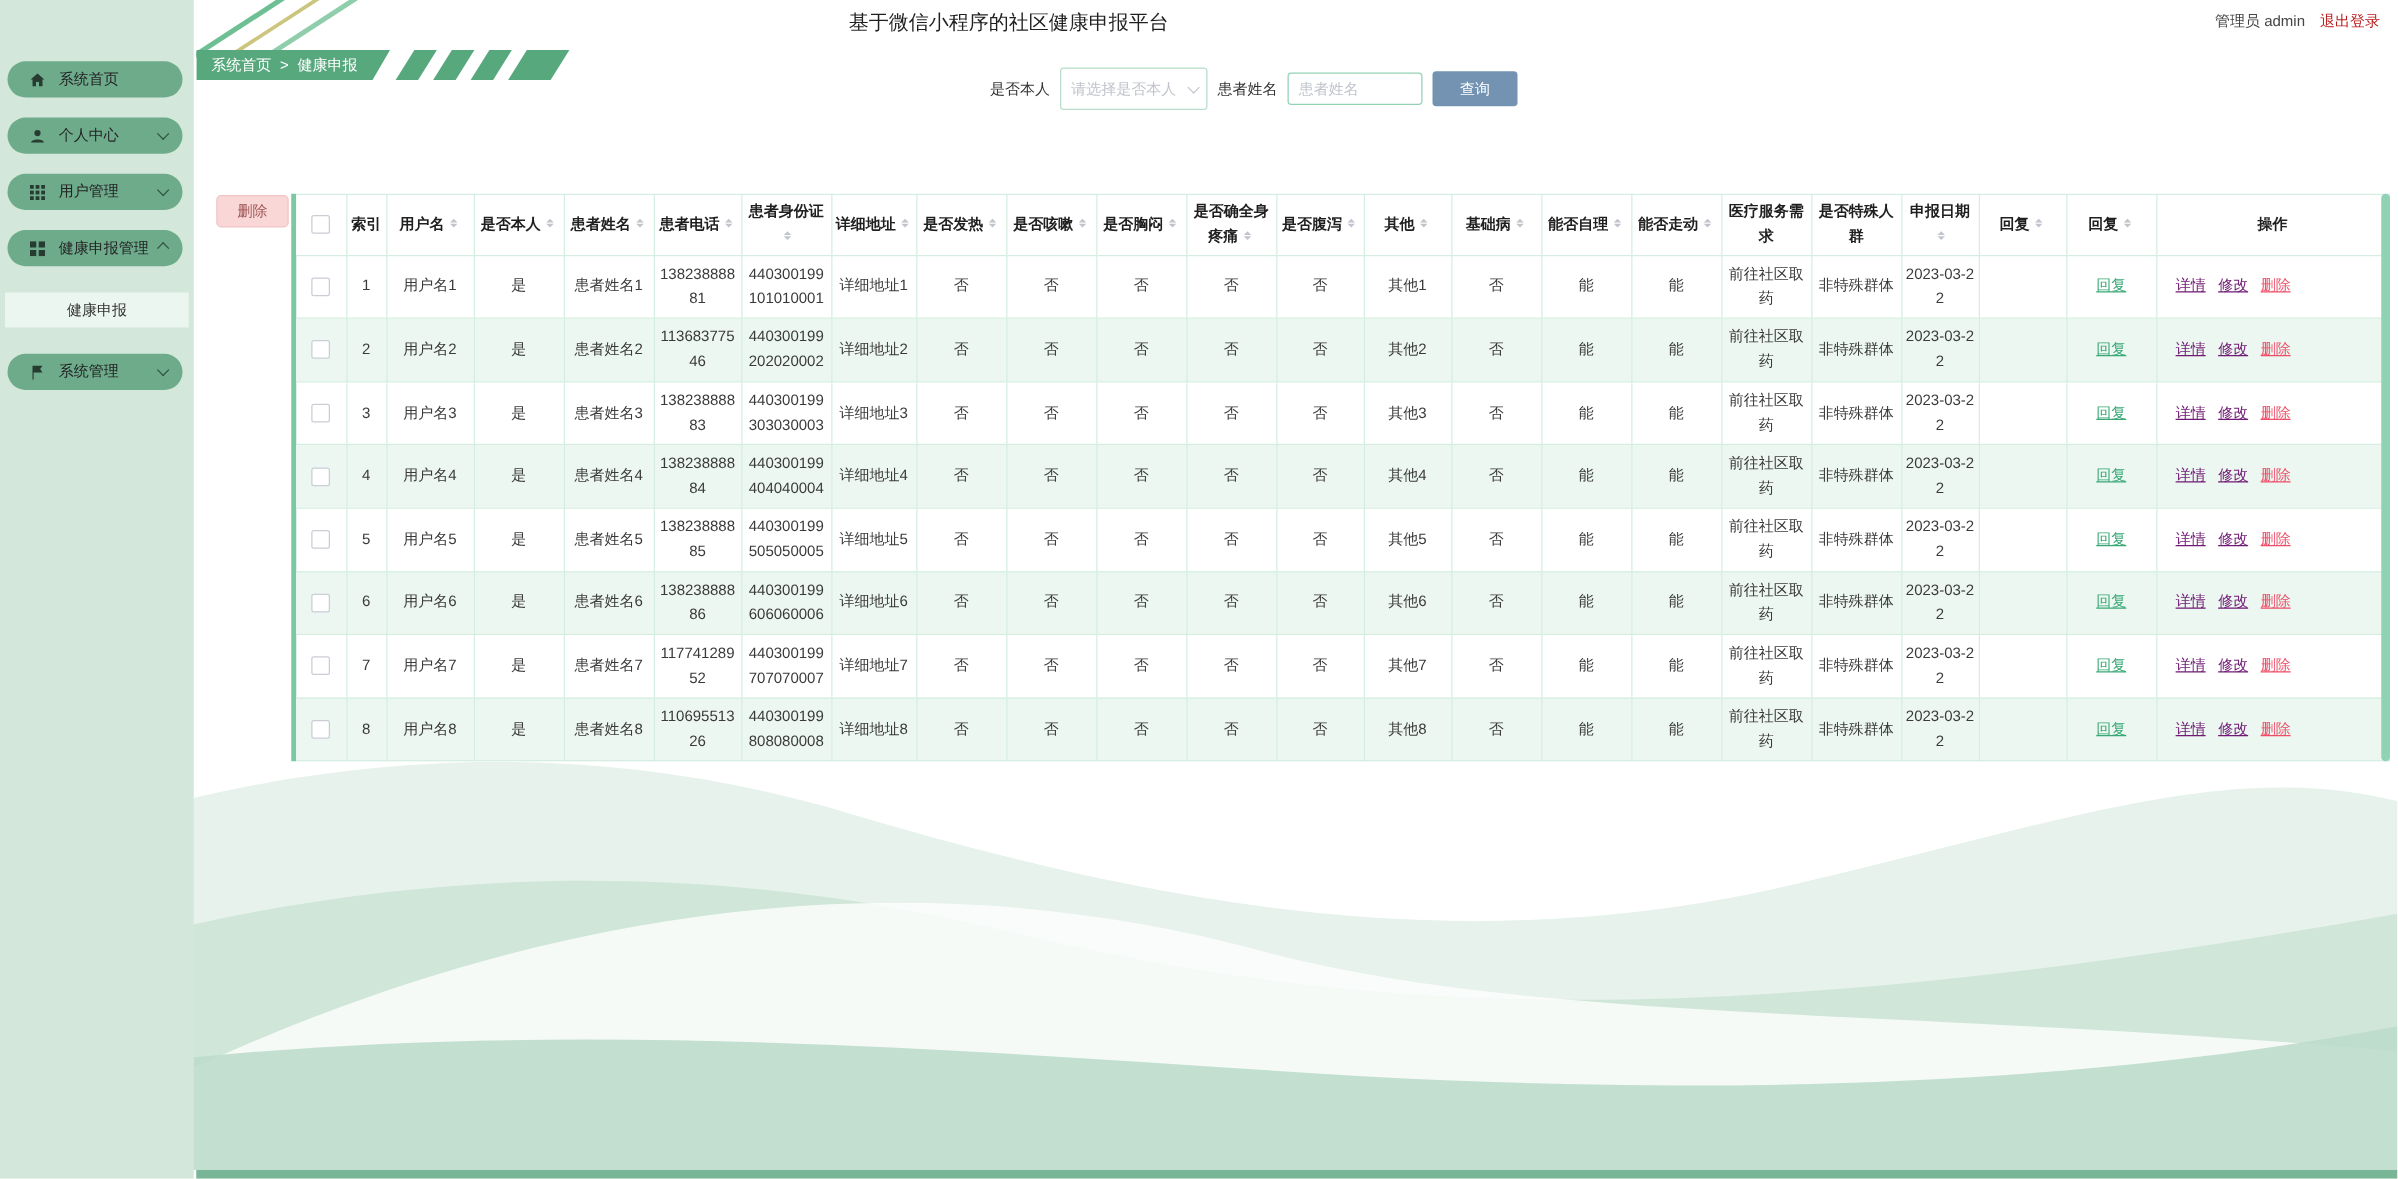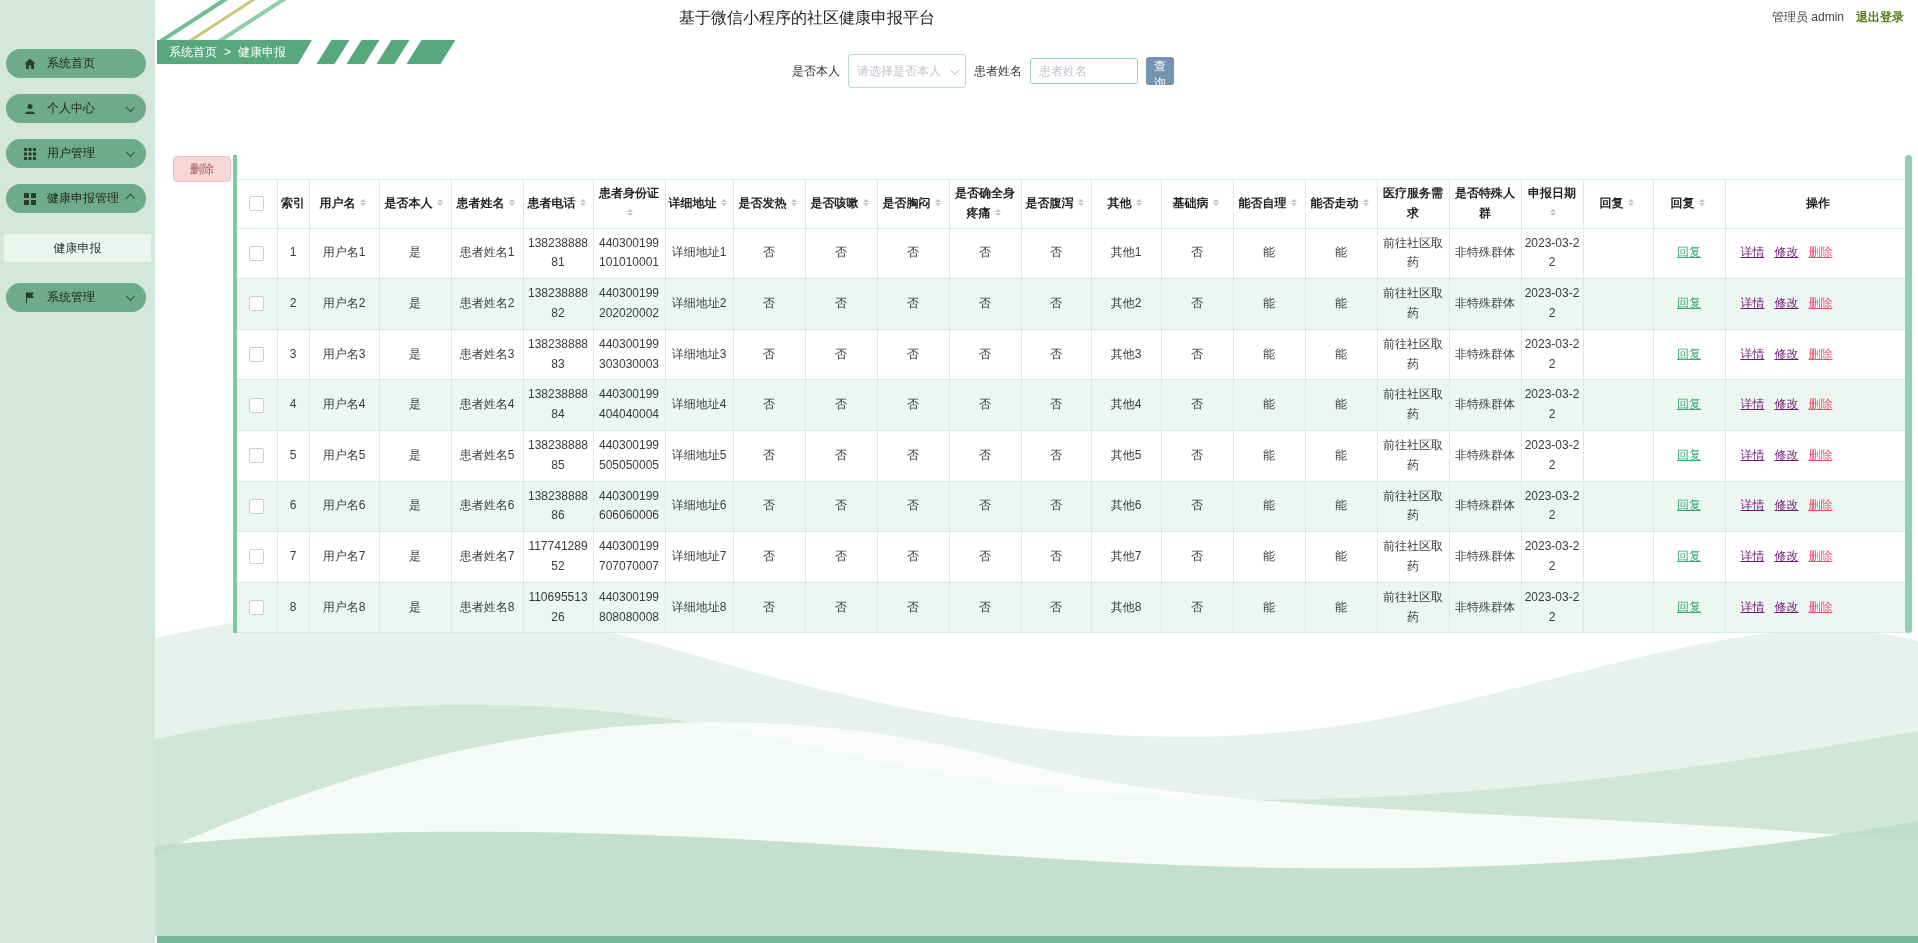--- a/index.html
+++ b/index.html
@@ -21,21 +21,21 @@
   .chev{width:6px;height:6px;border-right:1.4px solid #2f4f3f;border-bottom:1.4px solid #2f4f3f;display:inline-block;}
   .chev.down{transform:rotate(45deg) translate(-1px,-1px);}
   .chev.up{transform:rotate(-135deg);}
   .submenu-item{
     width:147px;height:28px;margin:5px 0 5px 4px;background:#eaf6ef;color:#333;
     display:flex;align-items:center;justify-content:center;cursor:pointer;
   }
   
   .page-title{position:absolute;left:157px;top:8px;width:1300px;text-align:center;font-size:16px;color:#1f1f1f;z-index:2;}
   .user-info{position:absolute;right:14px;top:9px;z-index:2;color:#444;font-size:12px;display:flex;gap:12px;}
-  .user-info .logout{cursor:pointer;color:#4d7c0f;text-decoration:none;font-weight:bold;}
+  .user-info .logout{cursor:pointer;color:#b91c1c;text-decoration:none;}
   
   .deco-corner{position:absolute;left:157px;top:0;width:190px;height:58px;overflow:hidden;z-index:1;}
   .deco-line{position:absolute;width:260px;transform:rotate(-33deg);transform-origin:left bottom;}
   .breadcrumb-wrap{position:absolute;left:157px;top:40px;height:24px;z-index:2;display:flex;align-items:center;}
   .breadcrumb{
     height:24px;background:#58a87e;color:#fff;display:flex;align-items:center;gap:7px;
     padding:0 26px 0 12px;clip-path:polygon(0 0,100% 0,calc(100% - 14px) 100%,0 100%);
   }
   .breadcrumb .bc-link{cursor:pointer;}
   .stripe{height:24px;background:#58a87e;transform:skewX(-32deg);margin-left:12px;}
@@ -47,35 +47,35 @@
     display:flex;align-items:center;justify-content:space-between;padding:16px 8px;box-sizing:border-box;cursor:pointer;
   }
   .sel .ph{color:#c0c4cc;}
   .sel .chev{border-color:#c0c4cc;transform:rotate(45deg) translate(0,-2px);}
   .inp{
     width:108px;height:26px;border:1px solid #93d2b4;border-radius:3px;box-sizing:border-box;
     padding:0 8px;font-size:12px;color:#333;outline:none;font-family:inherit;
   }
   .inp::placeholder{color:#c0c4cc;}
   .btn-query{
-    width:28px;height:28px;background:#7493b2;border:none;border-radius:3px;color:#fff;
+    width:68px;height:28px;background:#7493b2;border:none;border-radius:3px;color:#fff;
     font-size:12px;cursor:pointer;font-family:inherit;
   }
   
   .btn-del-top{
     position:absolute;left:173px;top:156px;width:58px;height:26px;z-index:2;
     background:#f9d7d7;border:1px solid #f2c3c3;border-radius:4px;color:#a05454;
     font-size:12px;cursor:pointer;font-family:inherit;
   }
   
   .table-wrap{
     position:absolute;left:233px;top:155px;width:1679px;z-index:2;background:#fff;
     border-left:4px solid #7cc8a3;box-sizing:border-box;
   }
-  table{border-collapse:collapse;table-layout:fixed;width:1668px;margin-top:24px;}
+  table{border-collapse:collapse;table-layout:fixed;width:1668px;}
   th,td{
     border-right:1px solid #d5eee1;border-bottom:1px solid #d5eee1;
     text-align:center;vertical-align:middle;word-break:break-all;
     padding:5px 3px;font-size:12px;line-height:1.65;
   }
   thead th{border-top:1px solid #d5eee1;color:#1f1f1f;font-weight:bold;background:#fff;height:36px;padding:4px 2px;cursor:pointer;}
   tbody td{color:#3a3a3a;height:38px;}
   tbody tr:nth-child(even) td{background:#ecf7f1;}
   .caret{display:inline-block;width:10px;height:13px;position:relative;vertical-align:-2px;margin-left:3px;}
   .caret::before{content:"";position:absolute;left:1px;top:0;border:3.5px solid transparent;border-bottom-color:#c0c4cc;}
@@ -279,21 +279,21 @@
           <td></td>
           <td><a class="lnk a-reply">回复</a></td>
           <td style="text-align:left;padding-left:10px;"><a class="lnk a-detail">详情</a><a class="lnk a-edit">修改</a><a class="lnk a-del">删除</a></td>
         </tr>
         <tr>
           <td><span class="cb"></span></td>
           <td>2</td>
           <td>用户名2</td>
           <td>是</td>
           <td>患者姓名2</td>
-          <td>13823888882</td>
+          <td>11368377546</td>
           <td>440300199202020002</td>
           <td>详细地址2</td>
           <td>否</td>
           <td>否</td>
           <td>否</td>
           <td>否</td>
           <td>否</td>
           <td>其他2</td>
           <td>否</td>
           <td>能</td>

